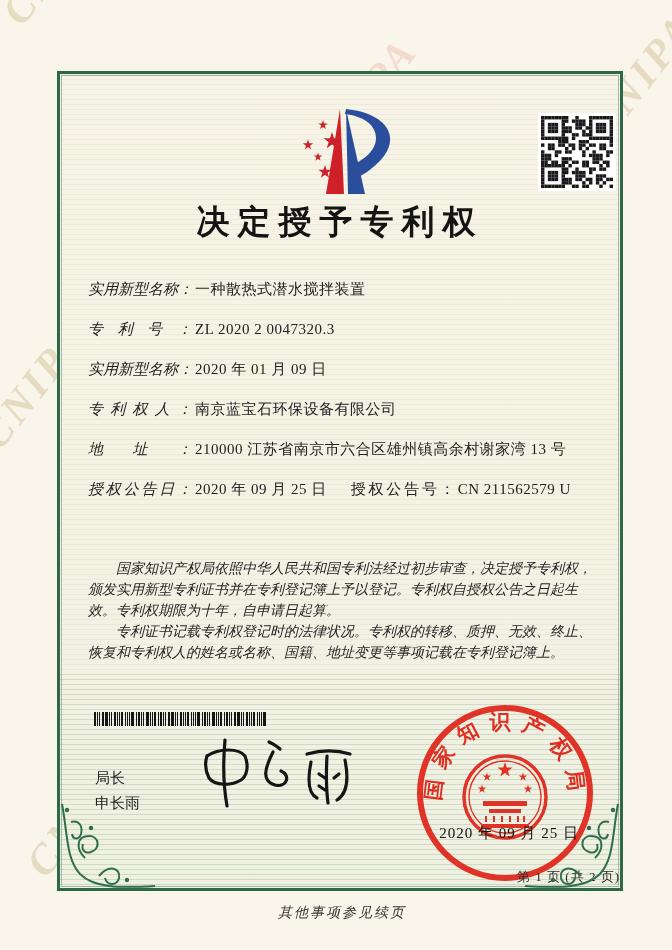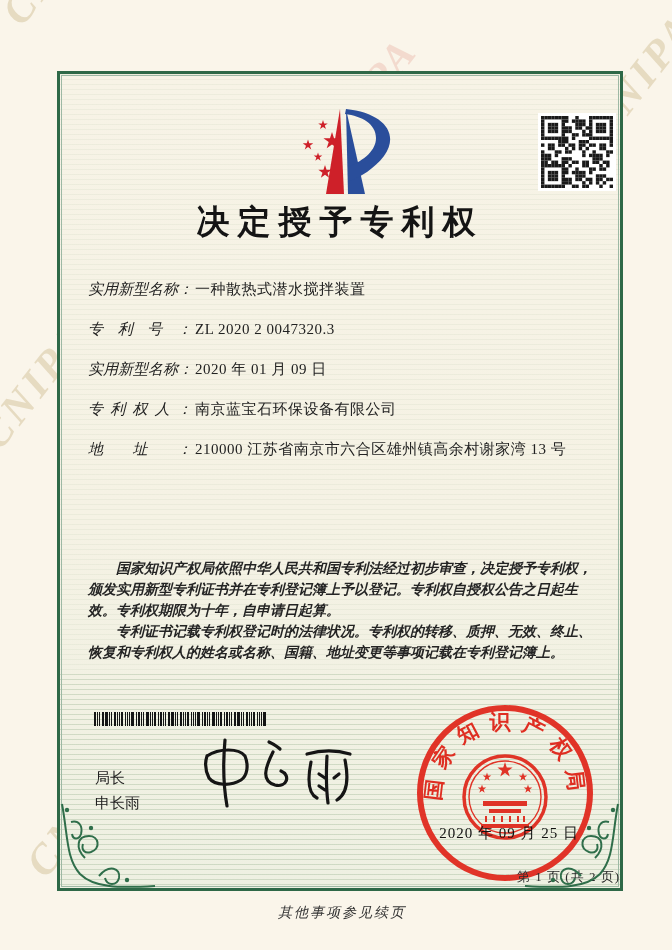--- a/index.html
+++ b/index.html
@@ -23,21 +23,21 @@
   .qrbox{position:absolute;left:478px;top:39px;width:78px;height:78px;background:#fff;padding:0;}
   .qrbox svg{display:block;margin:3px;}
   .title{position:absolute;left:0;right:0;top:126px;text-align:center;font-size:33px;font-weight:bold;
          letter-spacing:8px;color:#141414;}
   .fields{position:absolute;left:28px;top:204px;width:510px;font-size:15px;}
   .frow{line-height:22px;margin-bottom:18px;white-space:nowrap;}
   .flabel{display:inline-block;width:104px;text-align:justify;text-align-last:justify;vertical-align:top;font-style:italic;}
   .fval{margin-left:3px;letter-spacing:0.5px;}
   .flabel2{display:inline-block;width:104px;text-align:justify;text-align-last:justify;margin-left:24px;vertical-align:top;}
   .paras{position:absolute;left:28px;top:484px;width:508px;font-size:14px;line-height:21px;
-         font-style:italic;color:#242424;font-weight:bold;}
+         font-style:italic;color:#242424;}
   .paras p{margin:0;text-indent:2em;}
   .barcode{position:absolute;left:34px;top:638px;height:14px;display:flex;align-items:stretch;}
   .barcode i{display:block;background:#151515;height:100%;}
   .signer{position:absolute;left:35px;top:692px;font-size:15px;line-height:25px;color:#1d1d1d;}
   .signature{position:absolute;left:135px;top:658px;}
   .seal{position:absolute;left:352px;top:626px;}
   .seal-date{position:absolute;left:356px;top:750px;width:186px;text-align:center;font-size:15px;
              letter-spacing:1px;color:#111;z-index:4;}
   .page-ind{position:absolute;left:0;right:0;top:794px;text-align:right;font-size:13px;letter-spacing:1px;color:#2b2b2b;}
   .flourish{position:absolute;bottom:-2px;z-index:3;}
@@ -339,20 +339,23 @@
         </div>
         <div class="frow">
           <span class="flabel">实用新型名称：</span><span class="fval">2020 年 01 月 09 日</span>
         </div>
         <div class="frow">
           <span class="flabel">专利权人：</span><span class="fval">南京蓝宝石环保设备有限公司</span>
         </div>
         <div class="frow">
           <span class="flabel">地址：</span><span class="fval">210000 江苏省南京市六合区雄州镇高余村谢家湾 13 号</span>
         </div>
+        <div class="frow">
+          <span class="flabel">授权公告日：</span><span class="fval">2020 年 09 月 25 日</span><span class="flabel2">授权公告号：</span><span class="fval">CN 211562579 U</span>
+        </div>
       </div>
 
       <div class="paras">
         <p>国家知识产权局依照中华人民共和国专利法经过初步审查，决定授予专利权，颁发实用新型专利证书并在专利登记簿上予以登记。专利权自授权公告之日起生效。专利权期限为十年，自申请日起算。</p>
         <p>专利证书记载专利权登记时的法律状况。专利权的转移、质押、无效、终止、恢复和专利权人的姓名或名称、国籍、地址变更等事项记载在专利登记簿上。</p>
       </div>
 
       <div class="barcode" id="barcode">
           <i style="width:2px;margin-right:1px"></i>
           <i style="width:1px;margin-right:1px"></i>

